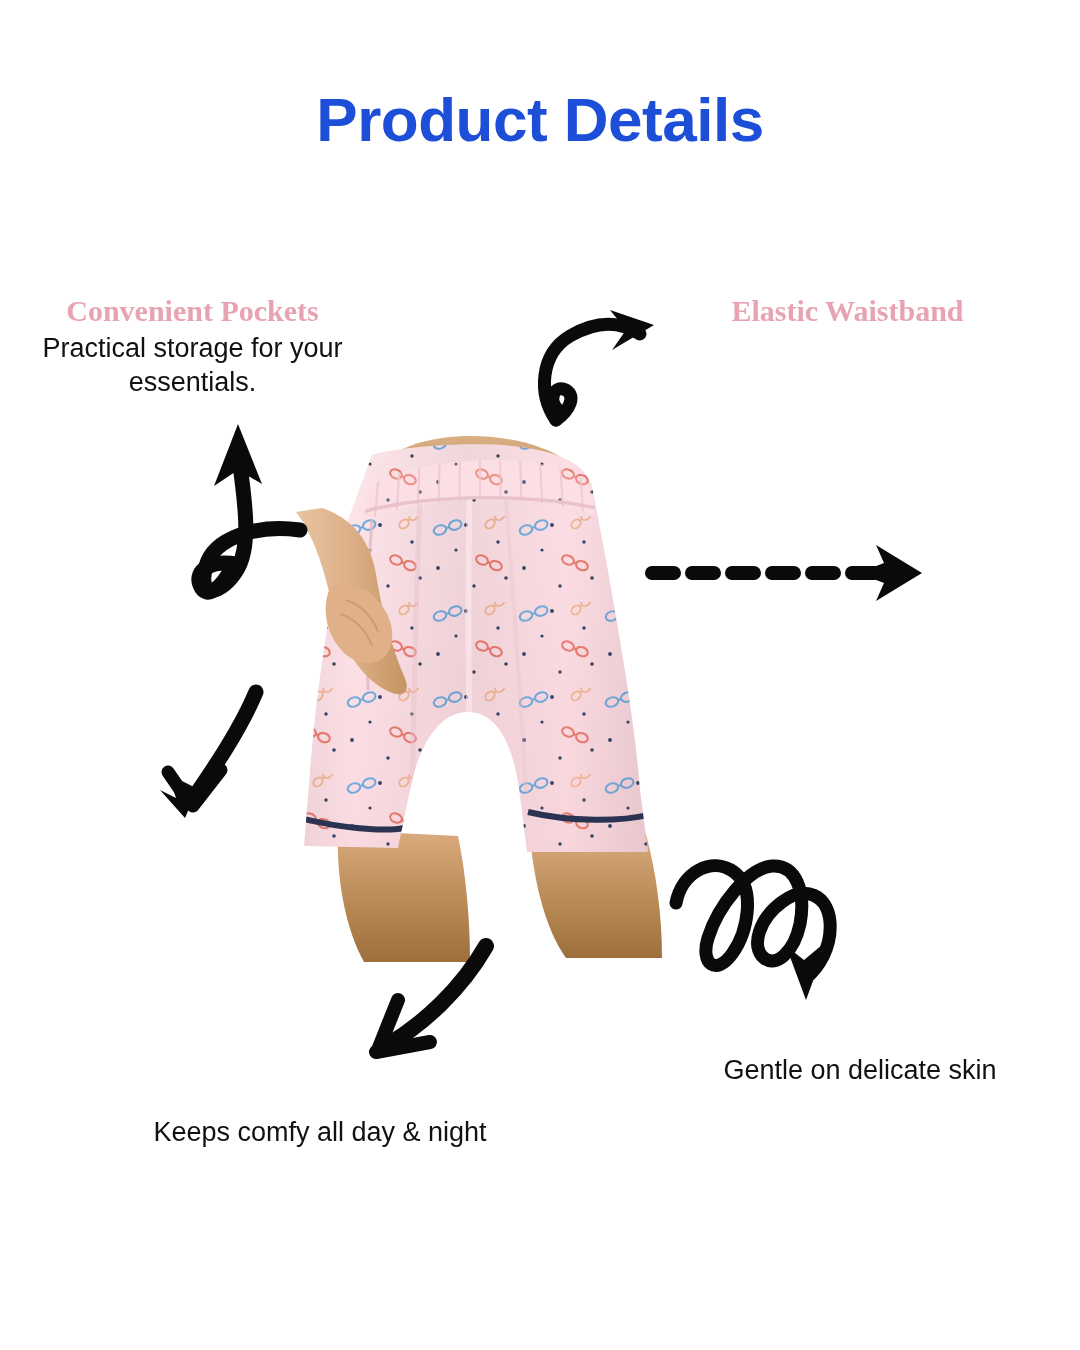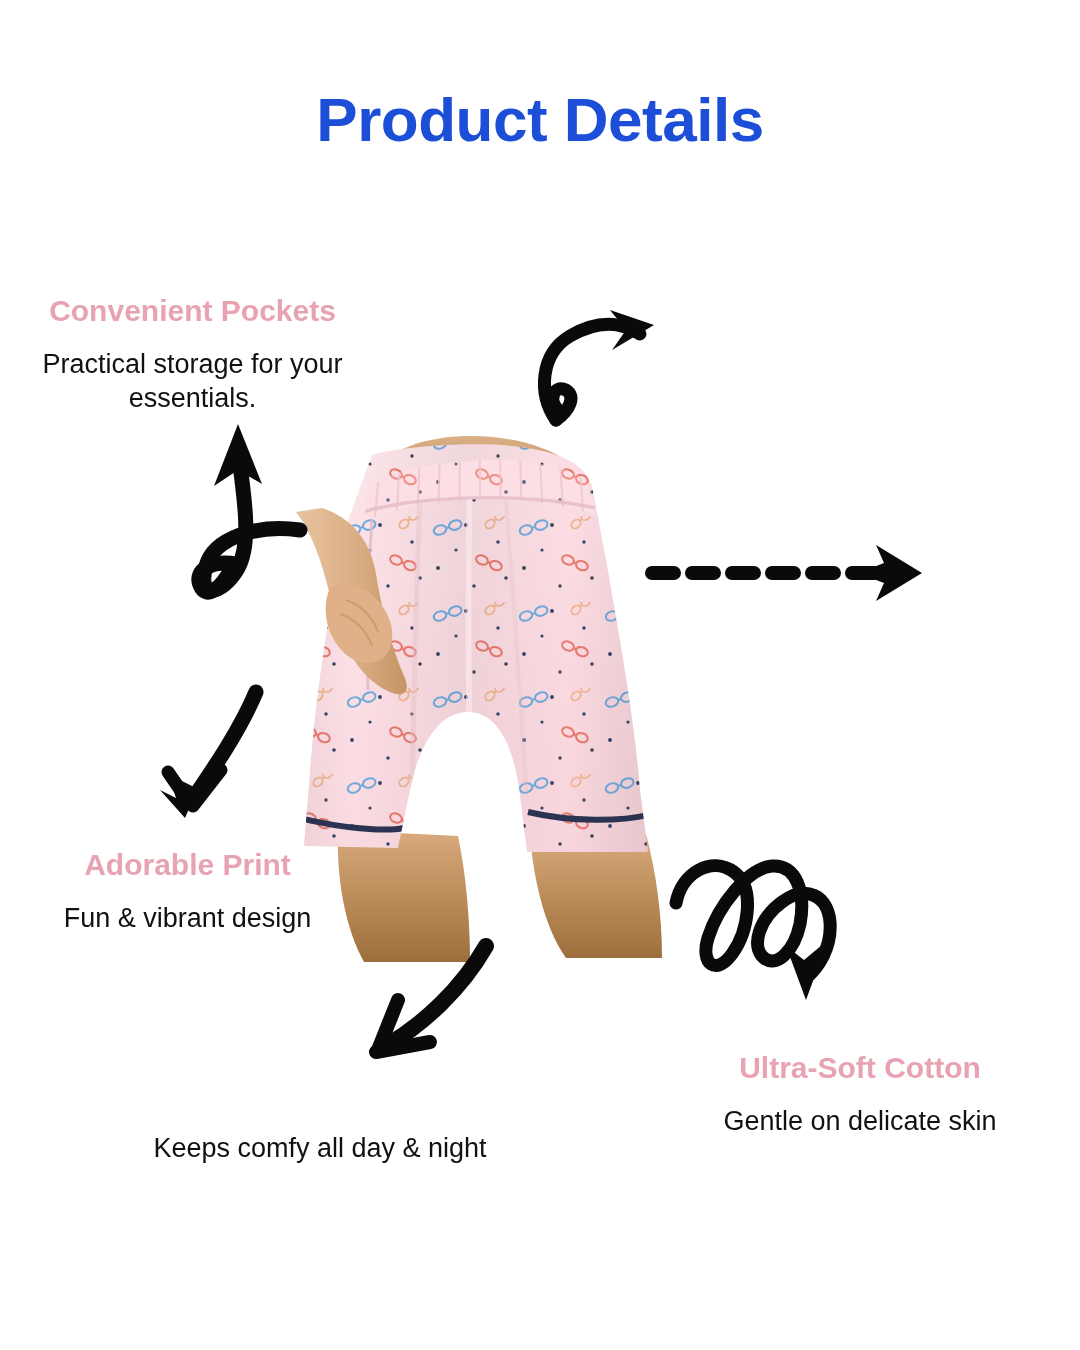--- a/index.html
+++ b/index.html
@@ -34,27 +34,28 @@
   
   .callout {
     position: absolute;
   }
   .callout-title {
     font-size: 30px;
     font-weight: 700;
     color: #e8a3b2;
     line-height: 1.18;
     white-space: nowrap;
+    font-family: Liberation Serif, serif;
   }
   .callout-body {
     font-size: 27px;
     font-weight: 400;
     color: #111111;
     line-height: 1.24;
-    margin-top: 20px;
+    margin-top: 4px;
   }
 
   .c-pockets        { top: 293px; left: 10px;  width: 365px; text-align: center; }
   .c-waistband      { top: 293px; left: 620px; width: 455px; text-align: center; }
   .c-easycare       { top: 600px; left: 660px; width: 400px; text-align: center; }
   .c-print          { top: 847px; left: 20px;  width: 335px; text-align: center; }
   .c-breathable     { top: 1112px;left: 95px;  width: 450px; text-align: center; }
   .c-cotton         { top: 1050px;left: 680px; width: 360px; text-align: center; }
 
   
@@ -278,30 +279,26 @@
       <path class="arrow-solid" d="M806 1000 L 786 946 L 804 960 L 828 940 Z"></path>
     </g>
   </svg>
 
   <div class="callout c-pockets">
     <div class="callout-title">Convenient Pockets</div>
     <div class="callout-body">Practical storage for your essentials.</div>
   </div>
 
   <div class="callout c-waistband">
+    <div class="callout-title">Elastic Waistband</div>
   </div>
 
 
-  <div class="callout c-print">
-    <div class="callout-title">Adorable Print</div>
-    <div class="callout-body">Fun &amp; vibrant design</div>
-  </div>
 
   <div class="callout c-breathable">
     <div class="callout-body">Keeps comfy all day &amp; night</div>
   </div>
 
   <div class="callout c-cotton">
-    <div class="callout-title">Ultra-Soft Cotton</div>
     <div class="callout-body">Gentle on delicate skin</div>
   </div>
 
 </div>
 
 </body></html>

